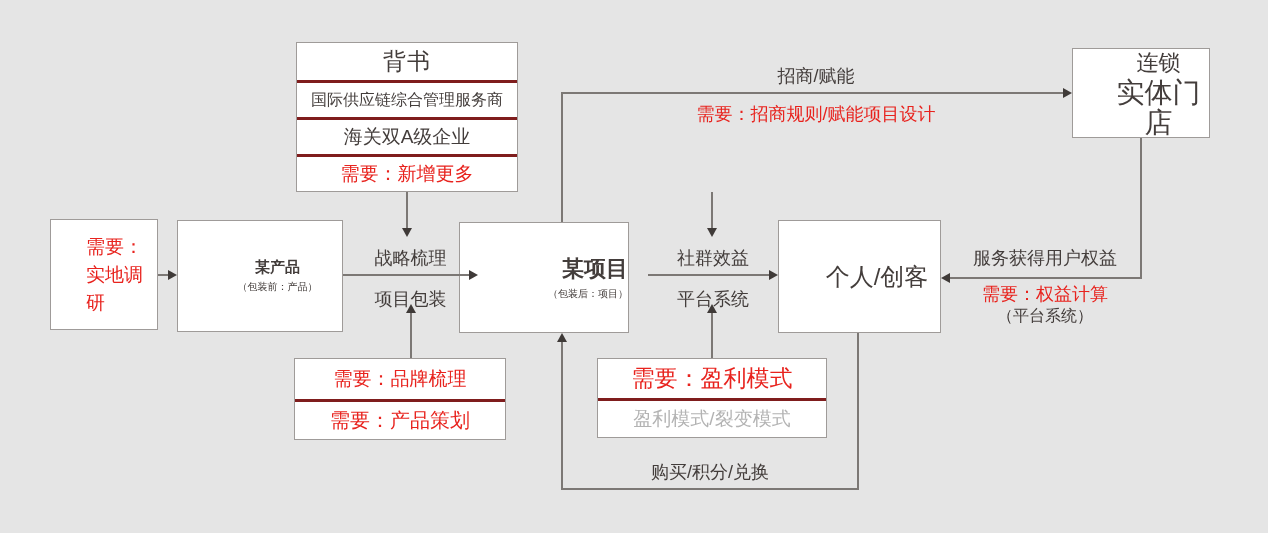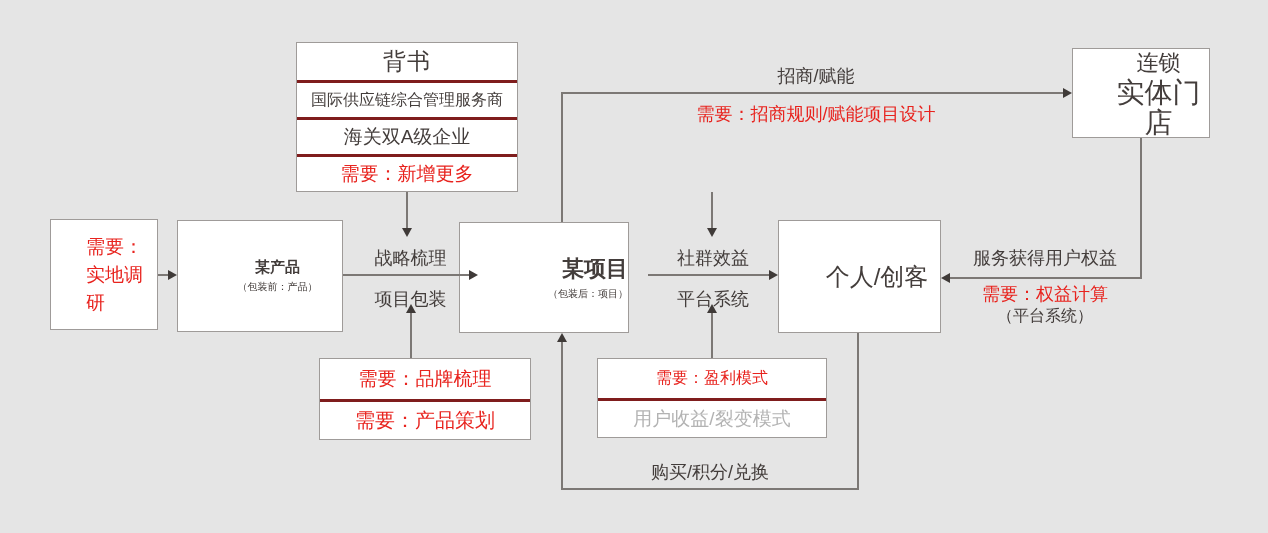--- a/index.html
+++ b/index.html
@@ -78,28 +78,28 @@
   <div class="box" style="left:778px; top:220px; width:163px; height:113px;">
     <div style="font-size:24px;">个人/创客</div>
   </div>
 
   <div class="box" style="left:1072px; top:48px; width:138px; height:90px;">
     <div style="font-size:22px; line-height:30px;">连锁</div>
     <div style="font-size:28px; line-height:30px;">实体门店</div>
   </div>
 
 
-  <div class="box rowbox" style="left:319px; top:358px; width:212px; height:82px;">
+  <div class="box rowbox" style="left:294px; top:358px; width:212px; height:82px;">
     <div class="row red" style="height:41px; font-size:19px;">需要：品牌梳理</div>
     <div class="row red" style="height:41px; font-size:20px;">需要：产品策划</div>
   </div>
 
   <div class="box rowbox" style="left:597px; top:358px; width:230px; height:80px;">
-    <div class="row red" style="height:40px; font-size:16px;">需要：盈利模式</div>
-    <div class="row graytxt" style="height:40px; font-size:19px;">用户收益/裂变模式</div>
+    <div class="row red" style="height:40px; font-size:23px;">需要：盈利模式</div>
+    <div class="row graytxt" style="height:40px; font-size:19px;">盈利模式/裂变模式</div>
   </div>
 
   <div class="line hline" style="left:158px; top:274px; width:13px;"></div>
   <div class="ah ah-right" style="left:168px; top:270px;"></div>
 
   <div class="line hline" style="left:343px; top:274px; width:127px;"></div>
   <div class="ah ah-right" style="left:469px; top:270px;"></div>
   <div class="lbl" style="left:343px; top:246px; width:135px;">战略梳理</div>
   <div class="lbl" style="left:343px; top:287px; width:135px;">项目包装</div>
 

